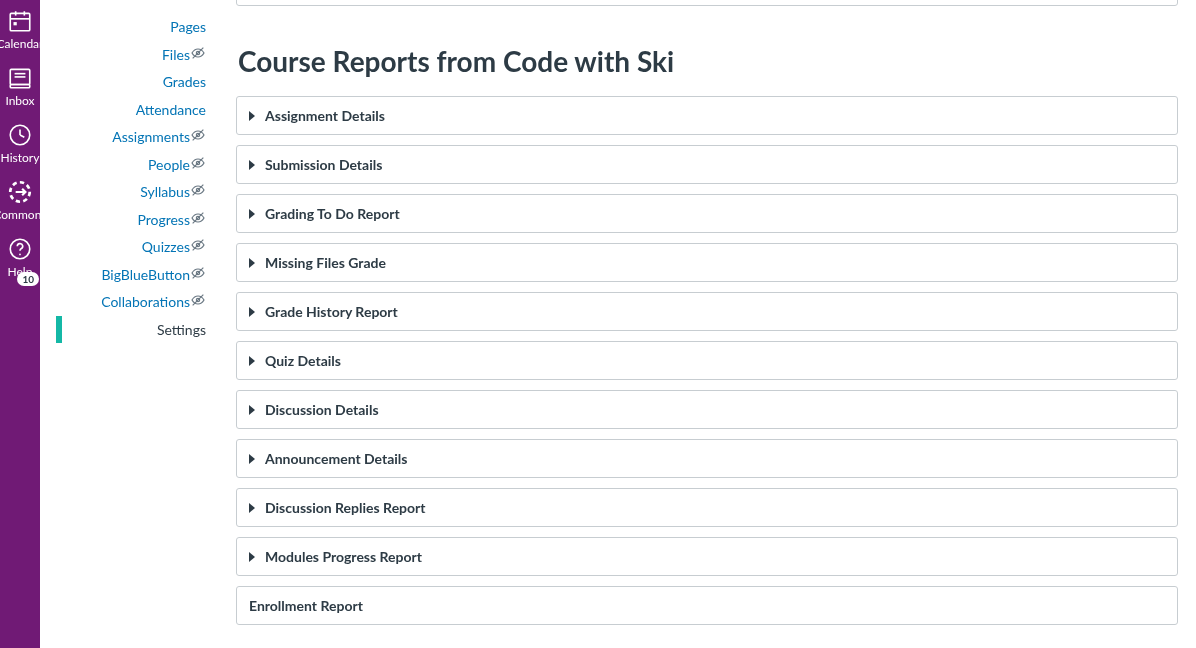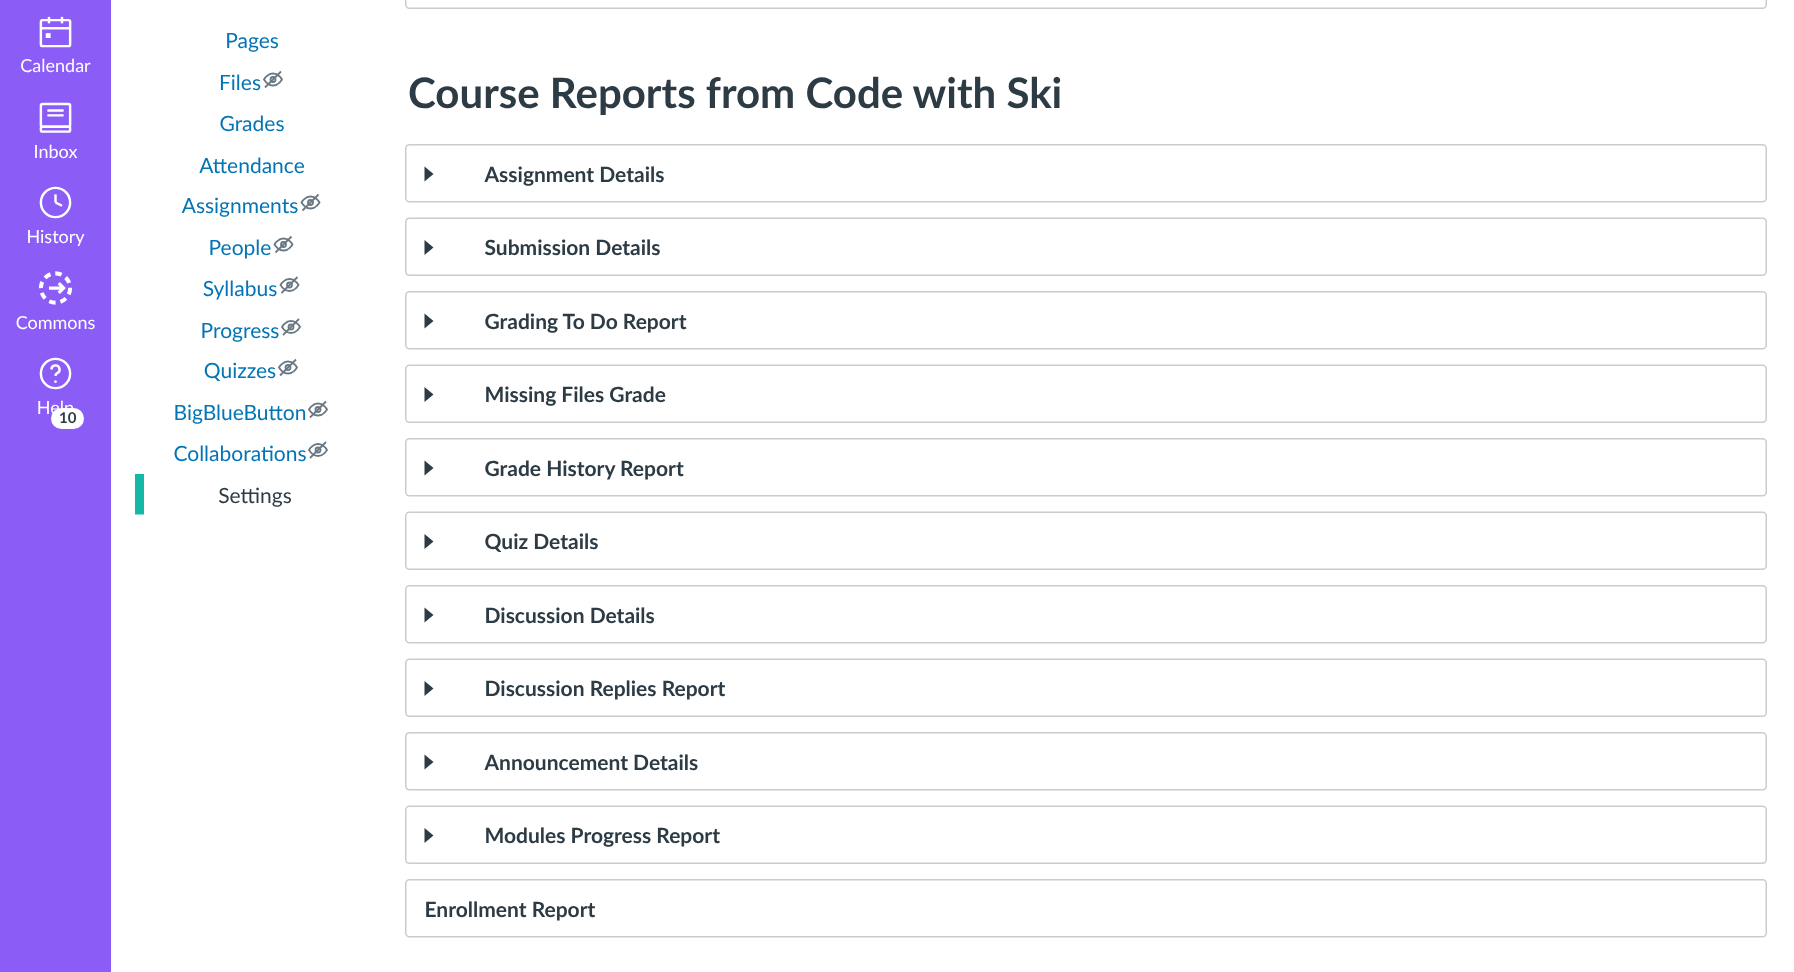--- a/index.html
+++ b/index.html
@@ -1,39 +1,39 @@
 <!DOCTYPE html>
 <html><head>
 <meta charset="utf-8">
 <style>
   * { box-sizing: border-box; margin: 0; padding: 0; }
   html, body { height: 100%; font-family: "Lato","Helvetica Neue",Arial,sans-serif; font-size:14px; color:#2D3B45; background:#fff;}
   body { display:flex; }
 
   
-  .global-nav { width:74px; background:#8b5cf6; color:#fff; display:flex; flex-direction:column; align-items:center; padding-top:2px; }
+  .global-nav { width:40px; background:#701a75; color:#fff; display:flex; flex-direction:column; align-items:center; padding-top:2px; }
   .gn-item { width:62px; display:flex; flex-direction:column; align-items:center; justify-content:center; padding:6px 0 8px; cursor:pointer; position:relative; }
   .gn-item svg { width:26px; height:26px; fill:none; stroke:#fff; stroke-width:1.5;}
   .gn-label { font-size:12px; margin-top:2px; color:#fff; text-align:center; }
   .gn-badge { position:absolute; top:2px; right:12px; background:#fff; color:#2D3B45; font-size:10px; font-weight:700; border-radius:9px; padding:0 5px; line-height:14px; min-width:18px; text-align:center;margin-top:40px;}
 
   
   .course-nav { width:178px; padding:13px 0 0 22px; border-right:none;}
   .course-nav ul { list-style:none;}
-  .course-nav li { display:flex; align-items:center; justify-content:center; height:27.5px; padding-right:12px;}
+  .course-nav li { display:flex; align-items:center; justify-content:flex-end; height:27.5px; padding-right:12px;}
   .course-nav a { color:#0374B5; text-decoration:none; font-size:14px;}
   .course-nav li.active { border-left:6px solid #14b8a6; margin-left:-6px; padding-left:4px;}
   .course-nav li.active a { color:#2D3B45; font-weight:400;}
   .hidden-icon svg { width:16px; height:16px; stroke:#6A7883; fill:none; stroke-width:1.8;}
 
   
   .main { flex:1; padding:0 18px 30px 18px; overflow:auto;}
   .top-box { border:1px solid #C7CDD1; border-radius:3px; height:10px; margin-top:-4px; margin-bottom:38px;}
   h2.page-title { font-size:28px; font-weight:700; color:#2D3B45; margin:0 0 18px 2px;}
-  .report-row { border:1px solid #C7CDD1; border-radius:3px; margin-bottom:10px; padding:10px 12px; display:flex; align-items:center; cursor:pointer;gap:24px;}
+  .report-row { border:1px solid #C7CDD1; border-radius:3px; margin-bottom:10px; padding:10px 12px; display:flex; align-items:center; cursor:pointer;}
   .report-row .tri { display:inline-block; width:0; height:0; border-top:5px solid transparent; border-bottom:5px solid transparent; border-left:6px solid #2D3B45; margin-right:10px;}
   .report-row .label { font-size:14px; font-weight:700; color:#2D3B45;}
 </style>
 </head>
 <body>
 
 <nav class="global-nav">
   <div class="gn-item">
     <svg viewBox="0 0 24 24">
         <rect x="3" y="5" width="18" height="16" rx="1"></rect>
@@ -187,25 +187,25 @@
       <div class="report-row">
         <span class="tri"></span>
         <span class="label">Quiz Details</span>
       </div>
       <div class="report-row">
         <span class="tri"></span>
         <span class="label">Discussion Details</span>
       </div>
       <div class="report-row">
         <span class="tri"></span>
+        <span class="label">Announcement Details</span>
+      </div>
+      <div class="report-row">
+        <span class="tri"></span>
         <span class="label">Discussion Replies Report</span>
-      </div>
-      <div class="report-row">
-        <span class="tri"></span>
-        <span class="label">Announcement Details</span>
       </div>
       <div class="report-row">
         <span class="tri"></span>
         <span class="label">Modules Progress Report</span>
       </div>
       <div class="report-row">
         <span class="label">Enrollment Report</span>
       </div>
     </div>
 </main>

